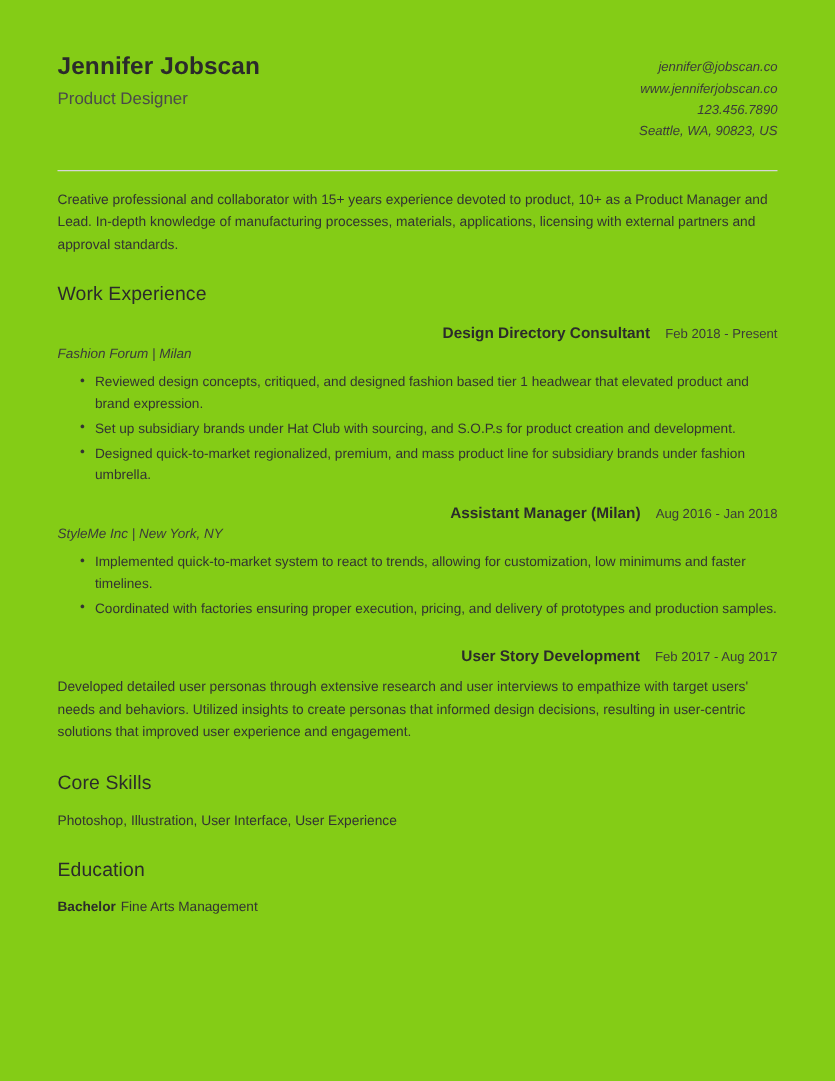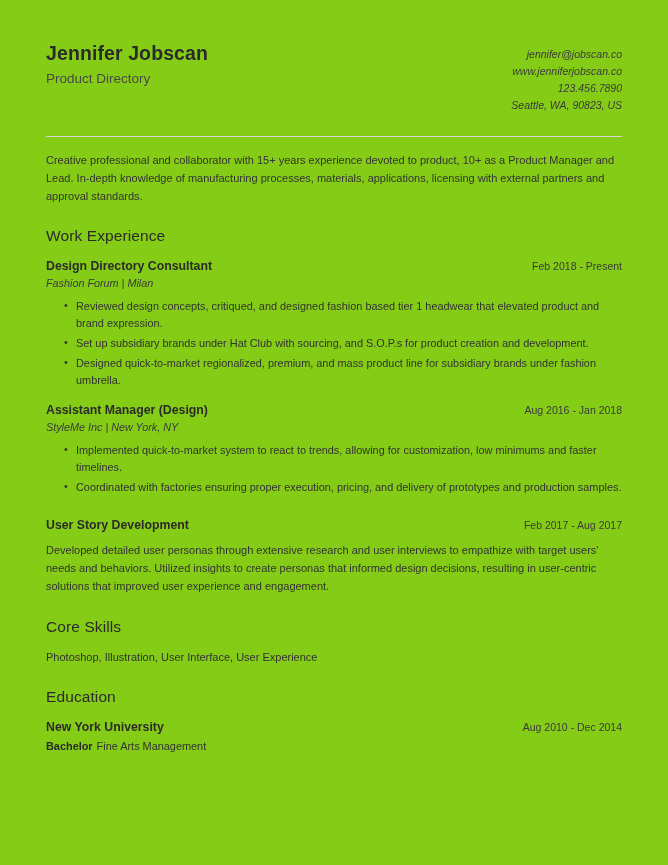--- a/index.html
+++ b/index.html
@@ -69,21 +69,21 @@
   .section-title {
     font-size: 15.5px;
     font-weight: normal;
     color: #2b2b2b;
     letter-spacing: 0.1px;
     margin-bottom: 4px;
   }
   .entry { margin-top: 14px; }
   .entry-head {
     display: flex;
-    justify-content: space-between;
+    justify-content: flex-end;
     align-items: baseline;
   }
   .entry-title {
     font-size: 12.3px;
     font-weight: bold;
     color: #2b2b2b;
   }
   .entry-date {
     font-size: 10.5px;
     color: #3b3b3b;
@@ -138,21 +138,21 @@
   .edu-degree span.field { margin-left: 4px; }
 </style>
 </head>
 <body>
 
 <div class="page">
 
   <div class="header">
     <div class="name-block">
       <div class="name">Jennifer Jobscan</div>
-      <div class="title">Product Directory</div>
+      <div class="title">Product Designer</div>
     </div>
     <div class="contact">
       <div>jennifer@jobscan.co</div>
       <div>www.jenniferjobscan.co</div>
       <div>123.456.7890</div>
       <div>Seattle, WA, 90823, US</div>
     </div>
   </div>
 
   <hr class="divider">
@@ -170,21 +170,21 @@
       <div class="entry-sub">Fashion Forum | Milan</div>
       <ul class="bullets">
         <li>Reviewed design concepts, critiqued, and designed fashion based tier 1 headwear that elevated product and brand expression.</li>
         <li>Set up subsidiary brands under Hat Club with sourcing, and S.O.P.s for product creation and development.</li>
         <li>Designed quick-to-market regionalized, premium, and mass product line for subsidiary brands under fashion umbrella.</li>
       </ul>
     </div>
 
     <div class="entry">
       <div class="entry-head">
-        <div class="entry-title">Assistant Manager (Design)</div>
+        <div class="entry-title">Assistant Manager (Milan)</div>
         <div class="entry-date">Aug 2016 - Jan 2018</div>
       </div>
       <div class="entry-sub">StyleMe Inc | New York, NY</div>
       <ul class="bullets">
         <li>Implemented quick-to-market system to react to trends, allowing for customization, low minimums and faster timelines.</li>
         <li>Coordinated with factories ensuring proper execution, pricing, and delivery of prototypes and production samples.</li>
       </ul>
     </div>
   </div>
 
@@ -199,23 +199,19 @@
   </div>
 
   <div class="section">
     <div class="section-title">Core Skills</div>
     <div class="skills-line">Photoshop, Illustration, User Interface, User Experience</div>
   </div>
 
   <div class="section">
     <div class="section-title">Education</div>
     <div class="entry">
-      <div class="entry-head">
-        <div class="entry-title">New York University</div>
-        <div class="entry-date">Aug 2010 - Dec 2014</div>
-      </div>
       <div class="edu-degree">
         <b>Bachelor</b><span class="field">Fine Arts Management</span>
       </div>
     </div>
   </div>
 
 </div>
 
 </body></html>

